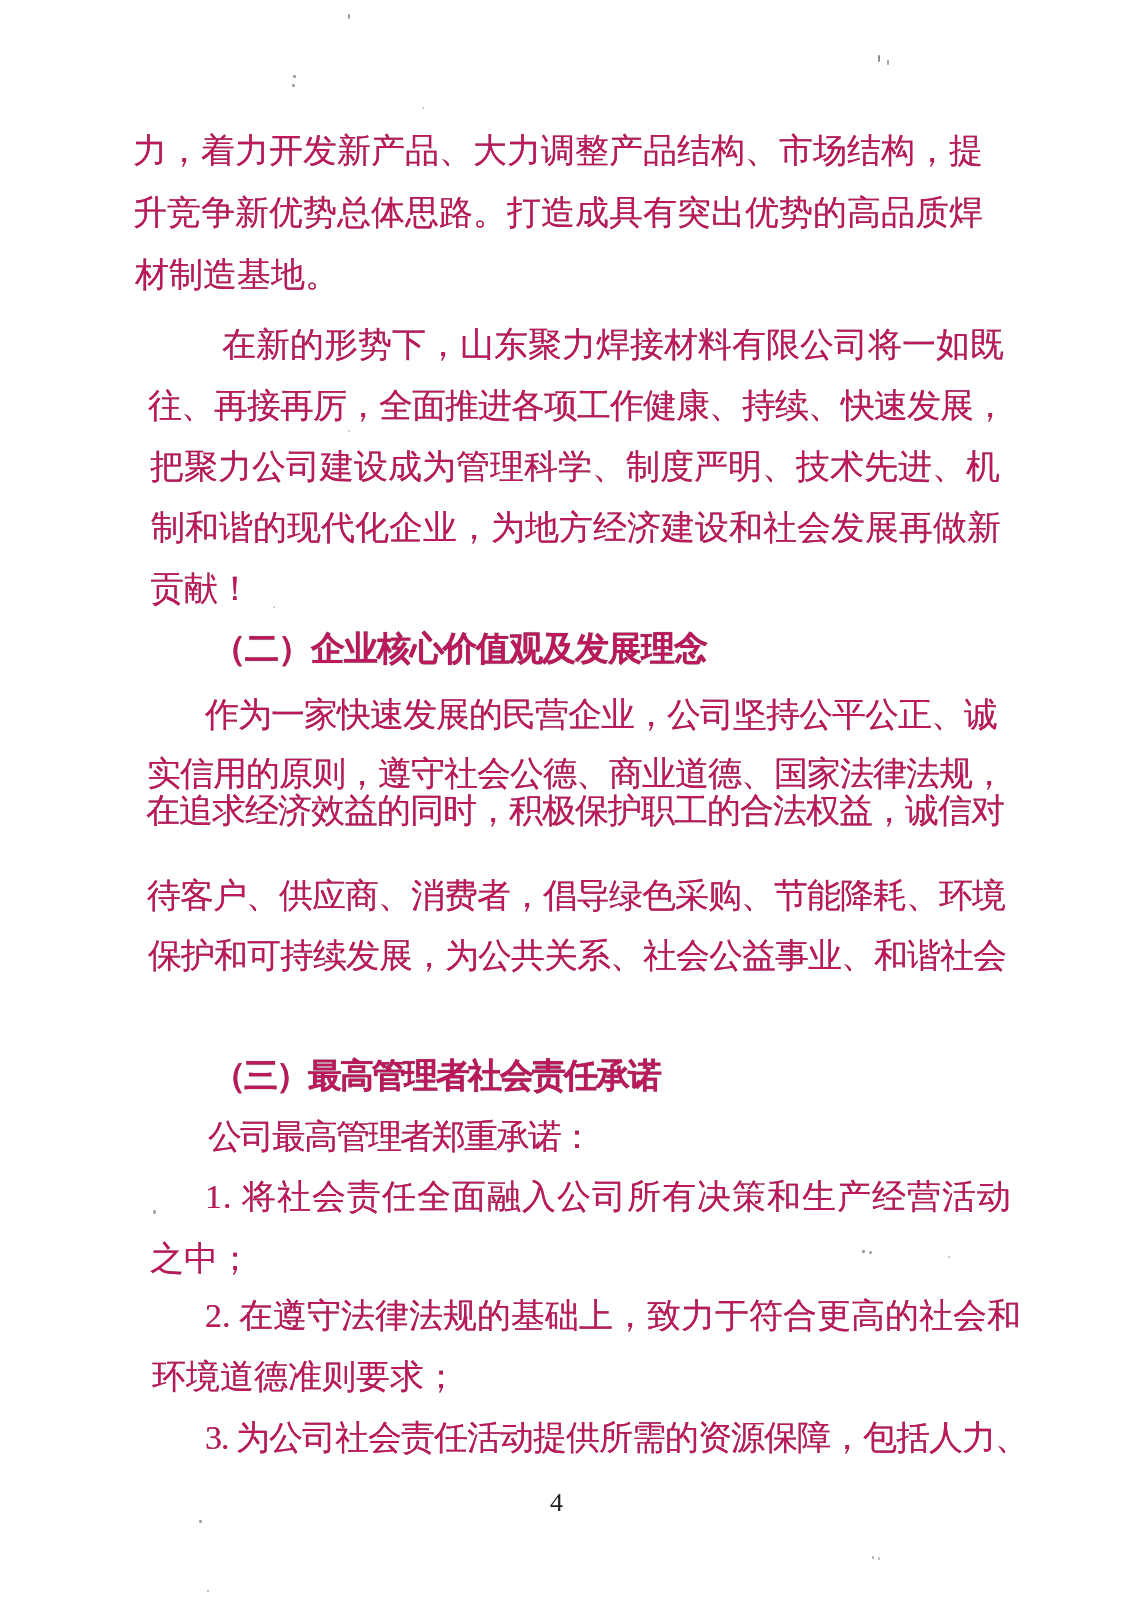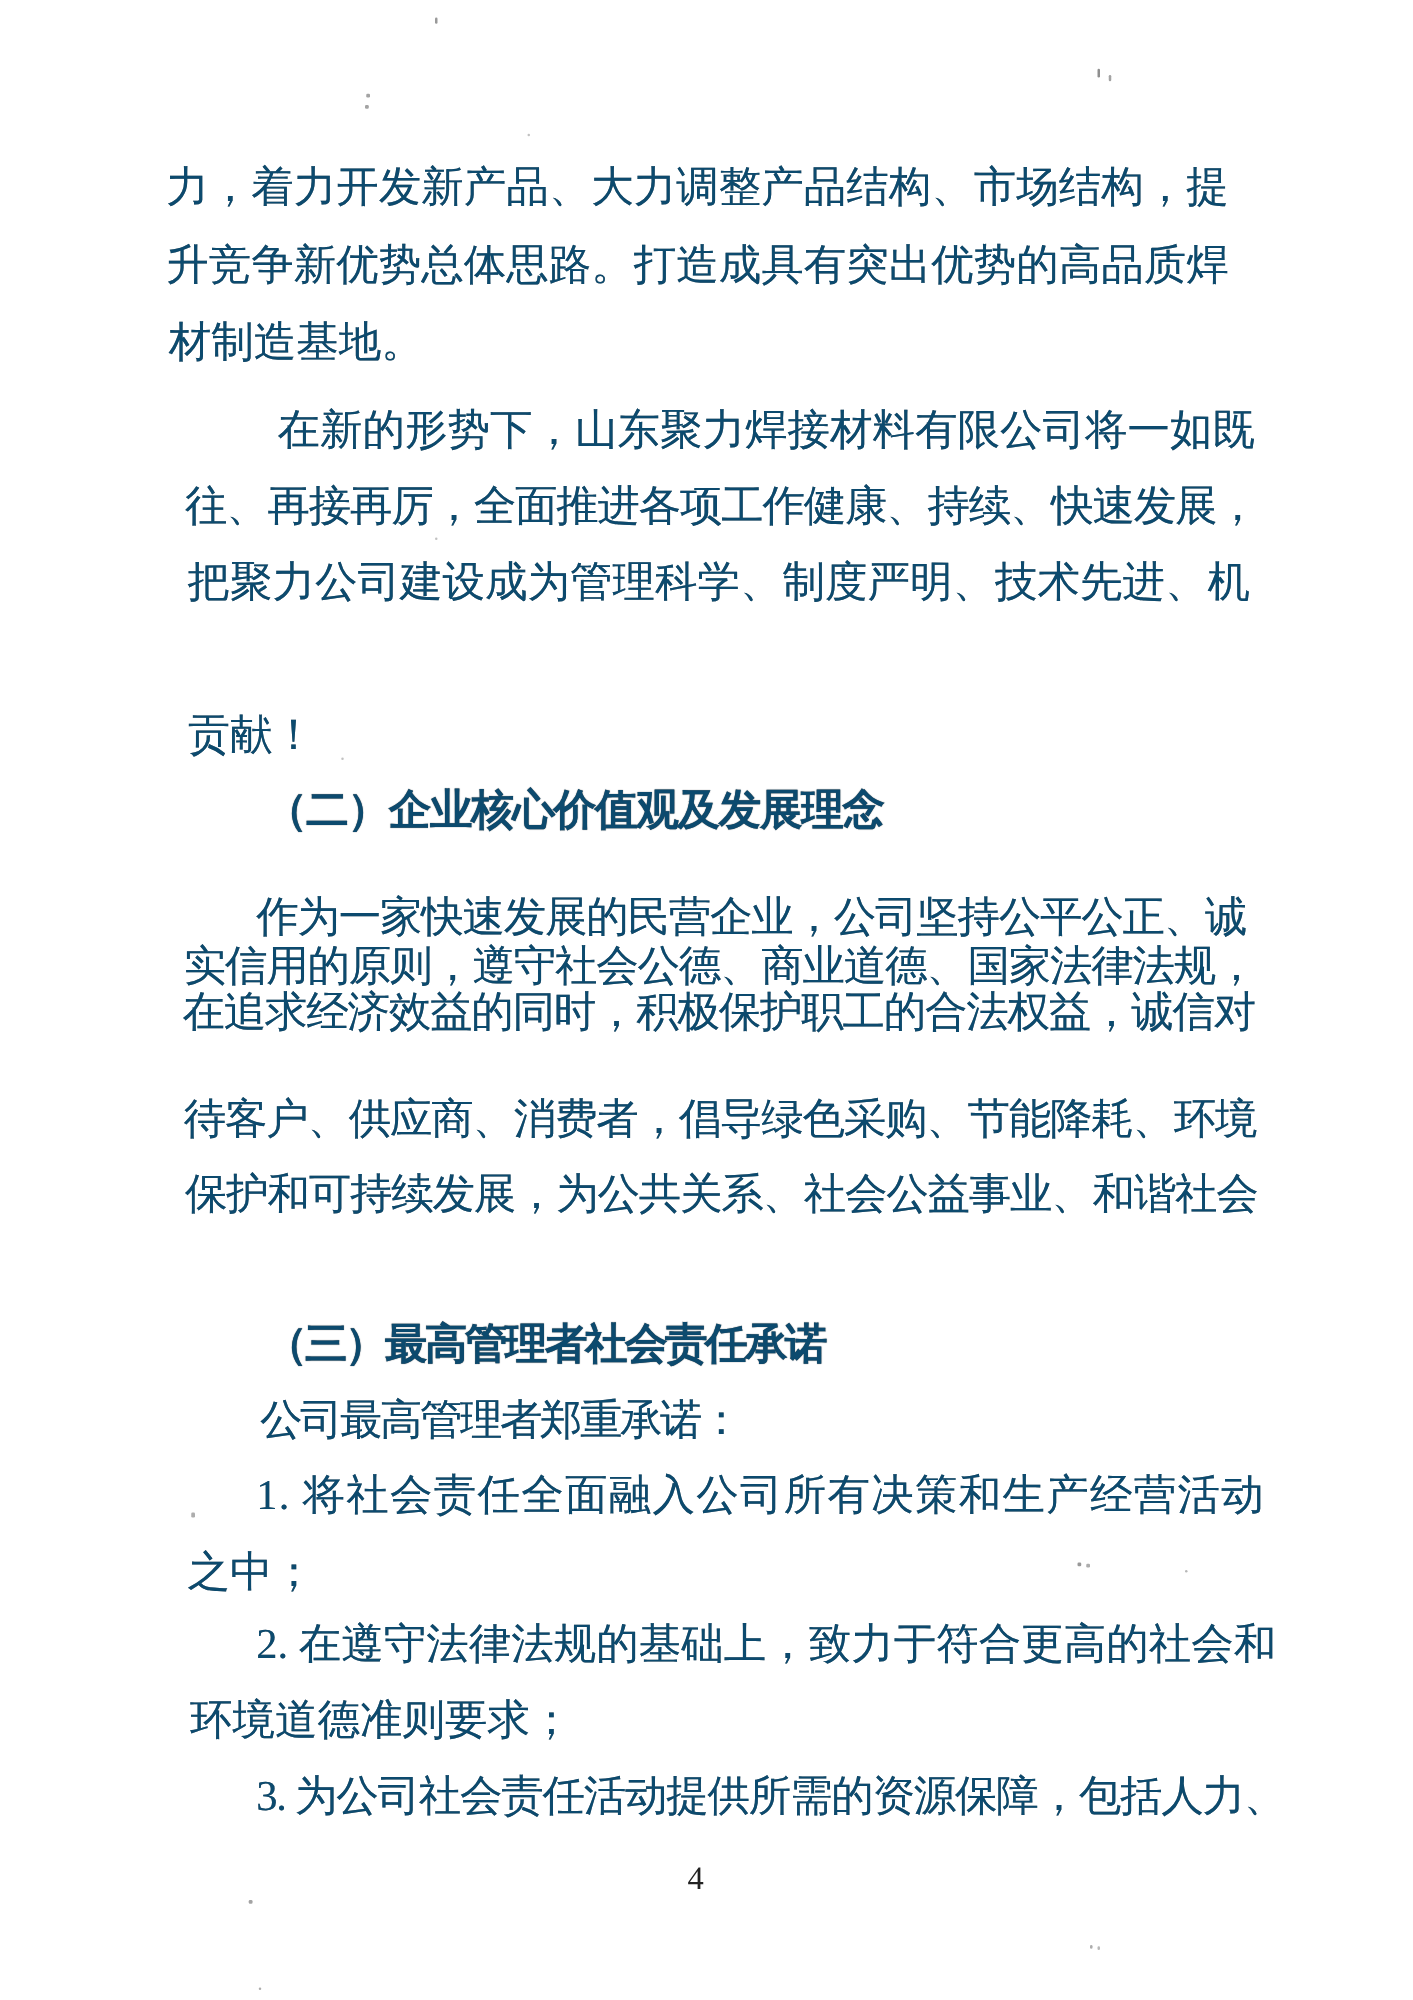--- a/index.html
+++ b/index.html
@@ -13,21 +13,21 @@
     height: 1600px;
     background: #ffffff;
     overflow: hidden;
     font-family: "Liberation Serif", "DejaVu Serif", serif;
   }
   .ln {
     position: absolute;
     font-size: 34px;
     line-height: 40px;
     white-space: nowrap;
-    color: #0c4a6e;
+    color: #be185d;
     font-family: "Liberation Serif", "DejaVu Serif", serif;
     text-shadow: 0 0 0.5px rgba(20,20,20,0.55);
   }
   .heading {
     font-weight: bold;
     text-shadow: 0 0 0.8px rgba(10,10,10,0.8);
   }
   .page-num {
     position: absolute;
     font-size: 26px;
@@ -45,25 +45,26 @@
 
 <div class="page">
 
   <div class="ln" style="left:133px; top:131px;">力，着力开发新产品、大力调整产品结构、市场结构，提</div>
   <div class="ln" style="left:133px; top:193px;">升竞争新优势总体思路。打造成具有突出优势的高品质焊</div>
   <div class="ln" style="left:222px; top:325px;">在新的形势下，山东聚力焊接材料有限公司将一如既</div>
 
   <div class="ln" style="left:135px; top:255px;">材制造基地。</div>
   <div class="ln" style="left:148px; top:386px; letter-spacing:-1px;">往、再接再厉，全面推进各项工作健康、持续、快速发展，</div>
   <div class="ln" style="left:150px; top:447px;">把聚力公司建设成为管理科学、制度严明、技术先进、机</div>
+  <div class="ln" style="left:151px; top:508px;">制和谐的现代化企业，为地方经济建设和社会发展再做新</div>
   <div class="ln" style="left:150px; top:569px;">贡献！</div>
 
   <div class="ln heading" style="left:212px; top:629px; letter-spacing:-1px;">（二）企业核心价值观及发展理念</div>
 
-  <div class="ln" style="left:205px; top:715px; letter-spacing:-1px;">作为一家快速发展的民营企业，公司坚持公平公正、诚</div>
+  <div class="ln" style="left:205px; top:695px; letter-spacing:-1px;">作为一家快速发展的民营企业，公司坚持公平公正、诚</div>
   <div class="ln" style="left:147px; top:754px; letter-spacing:-1px;">实信用的原则，遵守社会公德、商业道德、国家法律法规，</div>
   <div class="ln" style="left:146px; top:791px; letter-spacing:-1px;">在追求经济效益的同时，积极保护职工的合法权益，诚信对</div>
   <div class="ln" style="left:148px; top:936px; letter-spacing:-1px;">保护和可持续发展，为公共关系、社会公益事业、和谐社会</div>
   <div class="ln" style="left:147px; top:876px; letter-spacing:-1px;">待客户、供应商、消费者，倡导绿色采购、节能降耗、环境</div>
 
   <div class="ln heading" style="left:212px; top:1056px; letter-spacing:-2px;">（三）最高管理者社会责任承诺</div>
 
   <div class="ln" style="left:208px; top:1117px; letter-spacing:-2px;">公司最高管理者郑重承诺：</div>
 
   <div class="ln" style="left:205px; top:1177px; letter-spacing:1px;">1. 将社会责任全面融入公司所有决策和生产经营活动</div>

